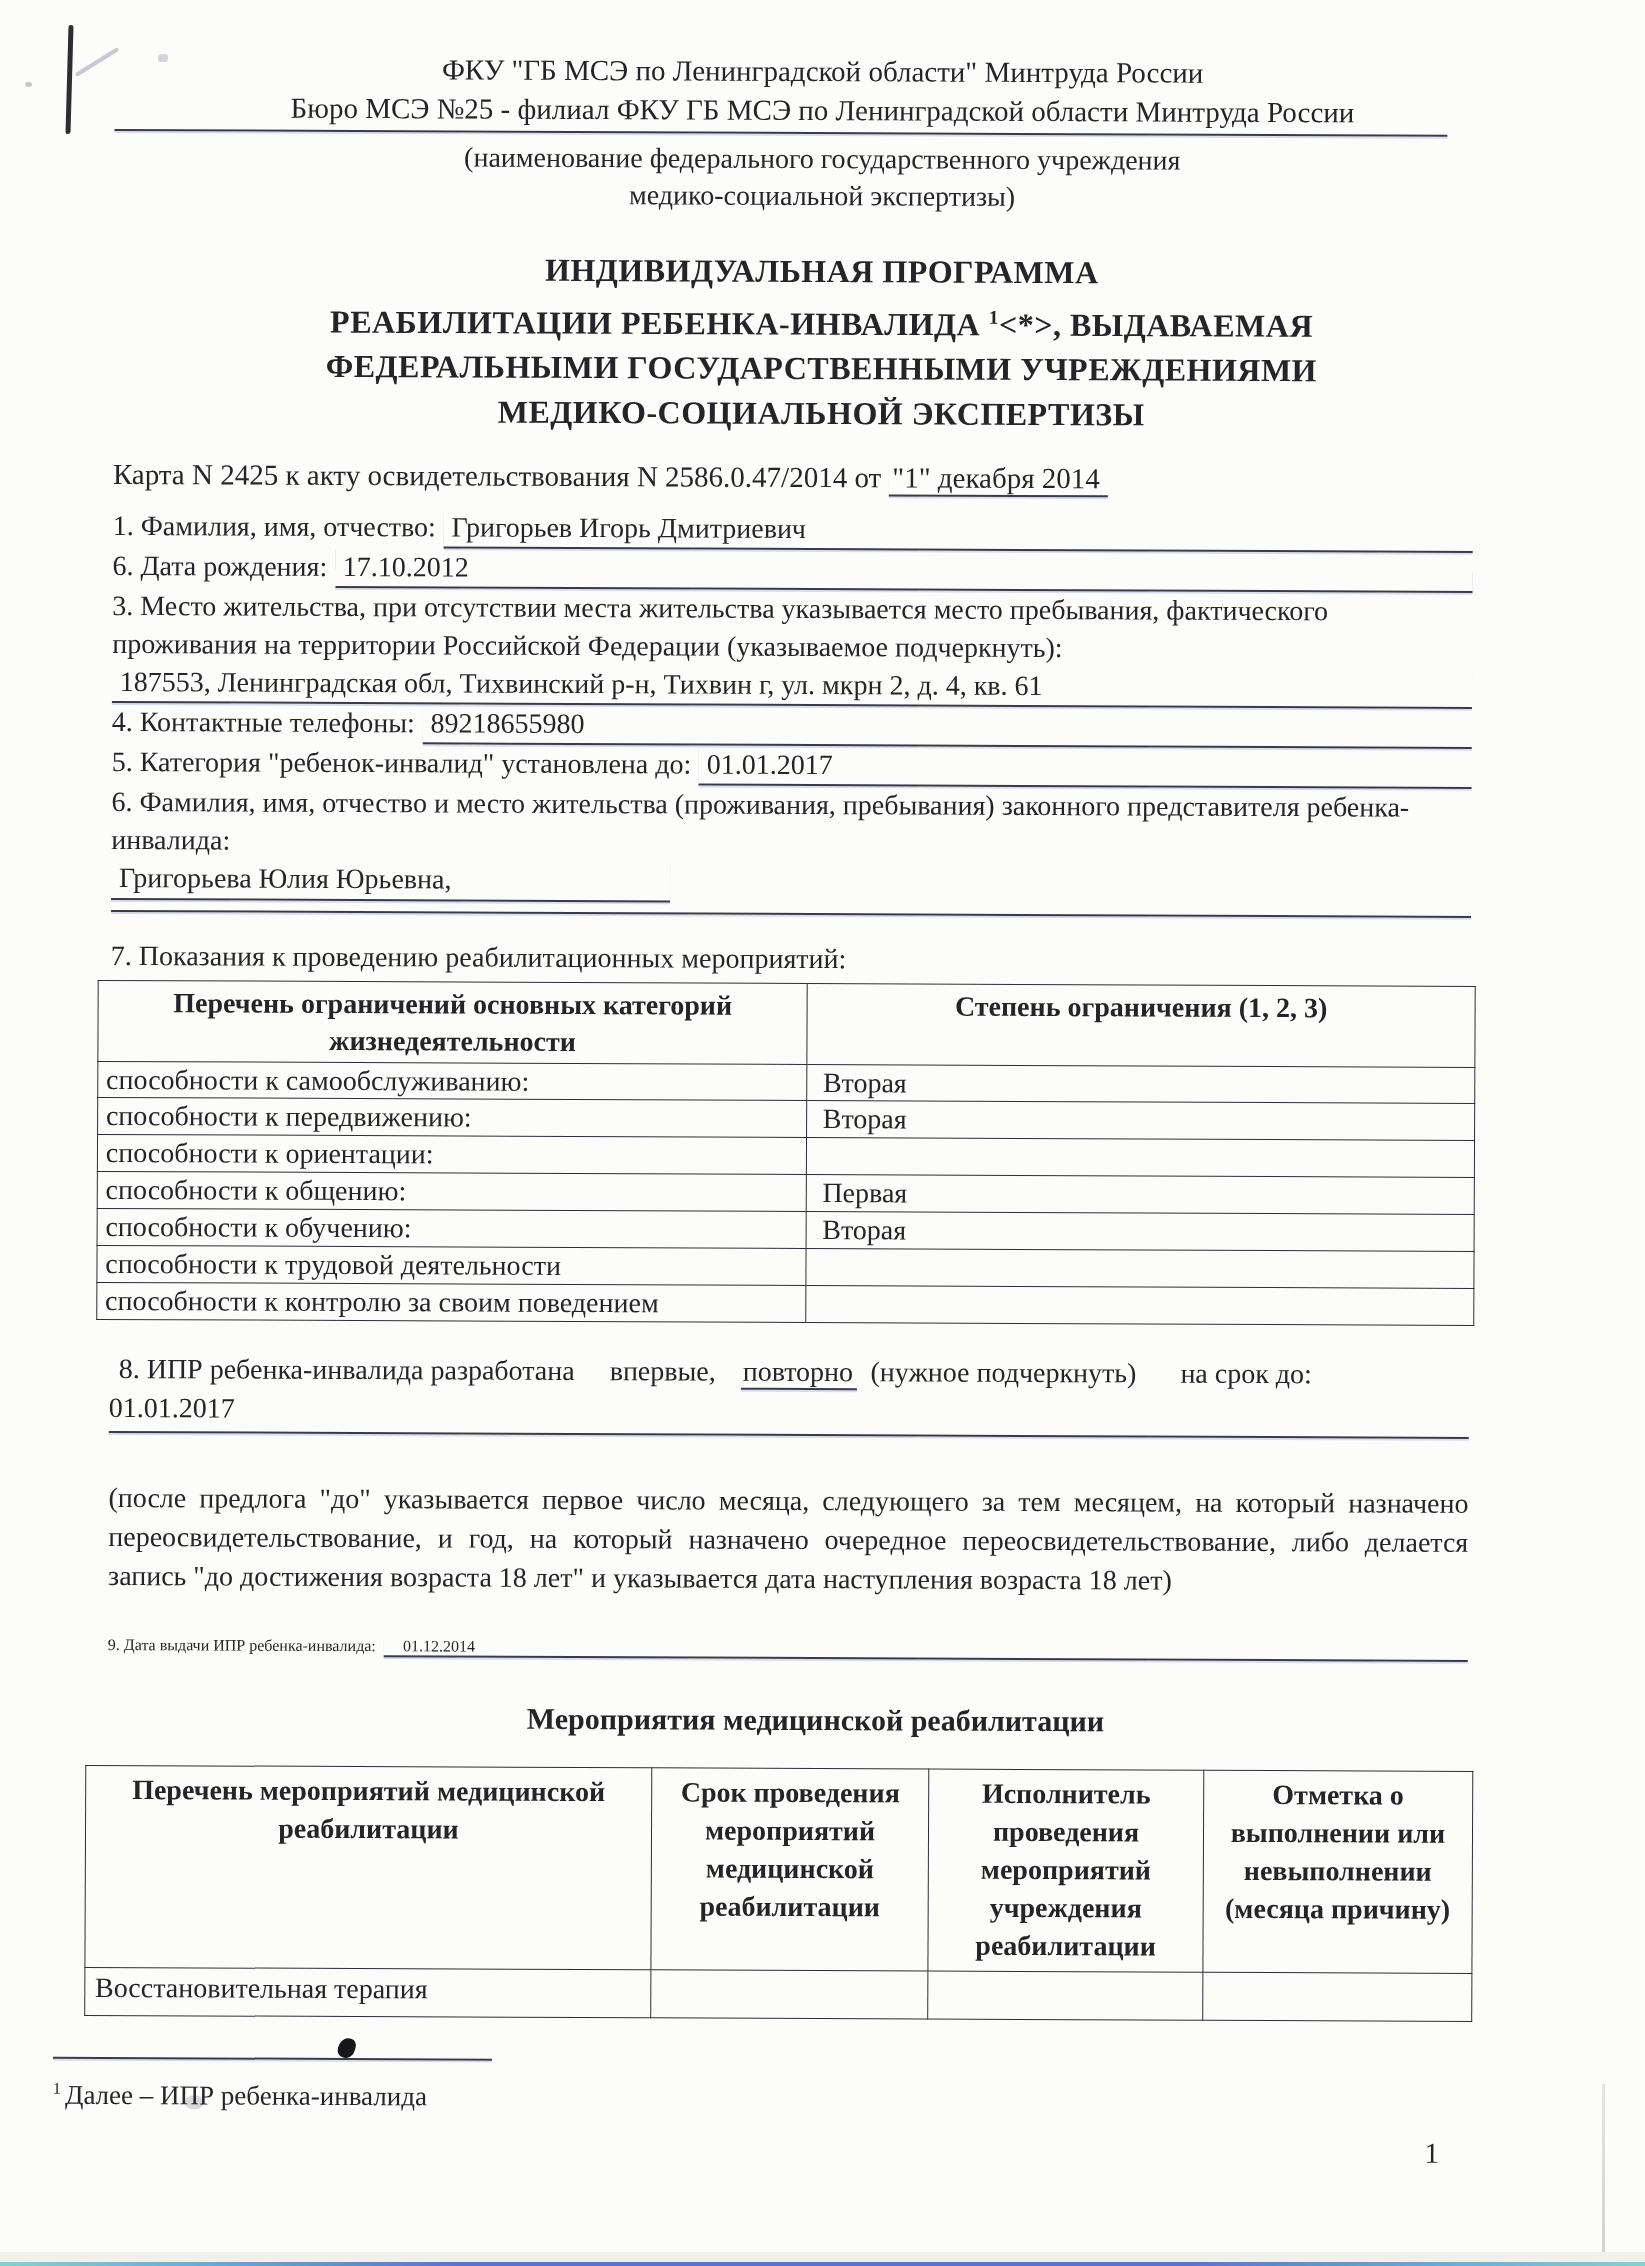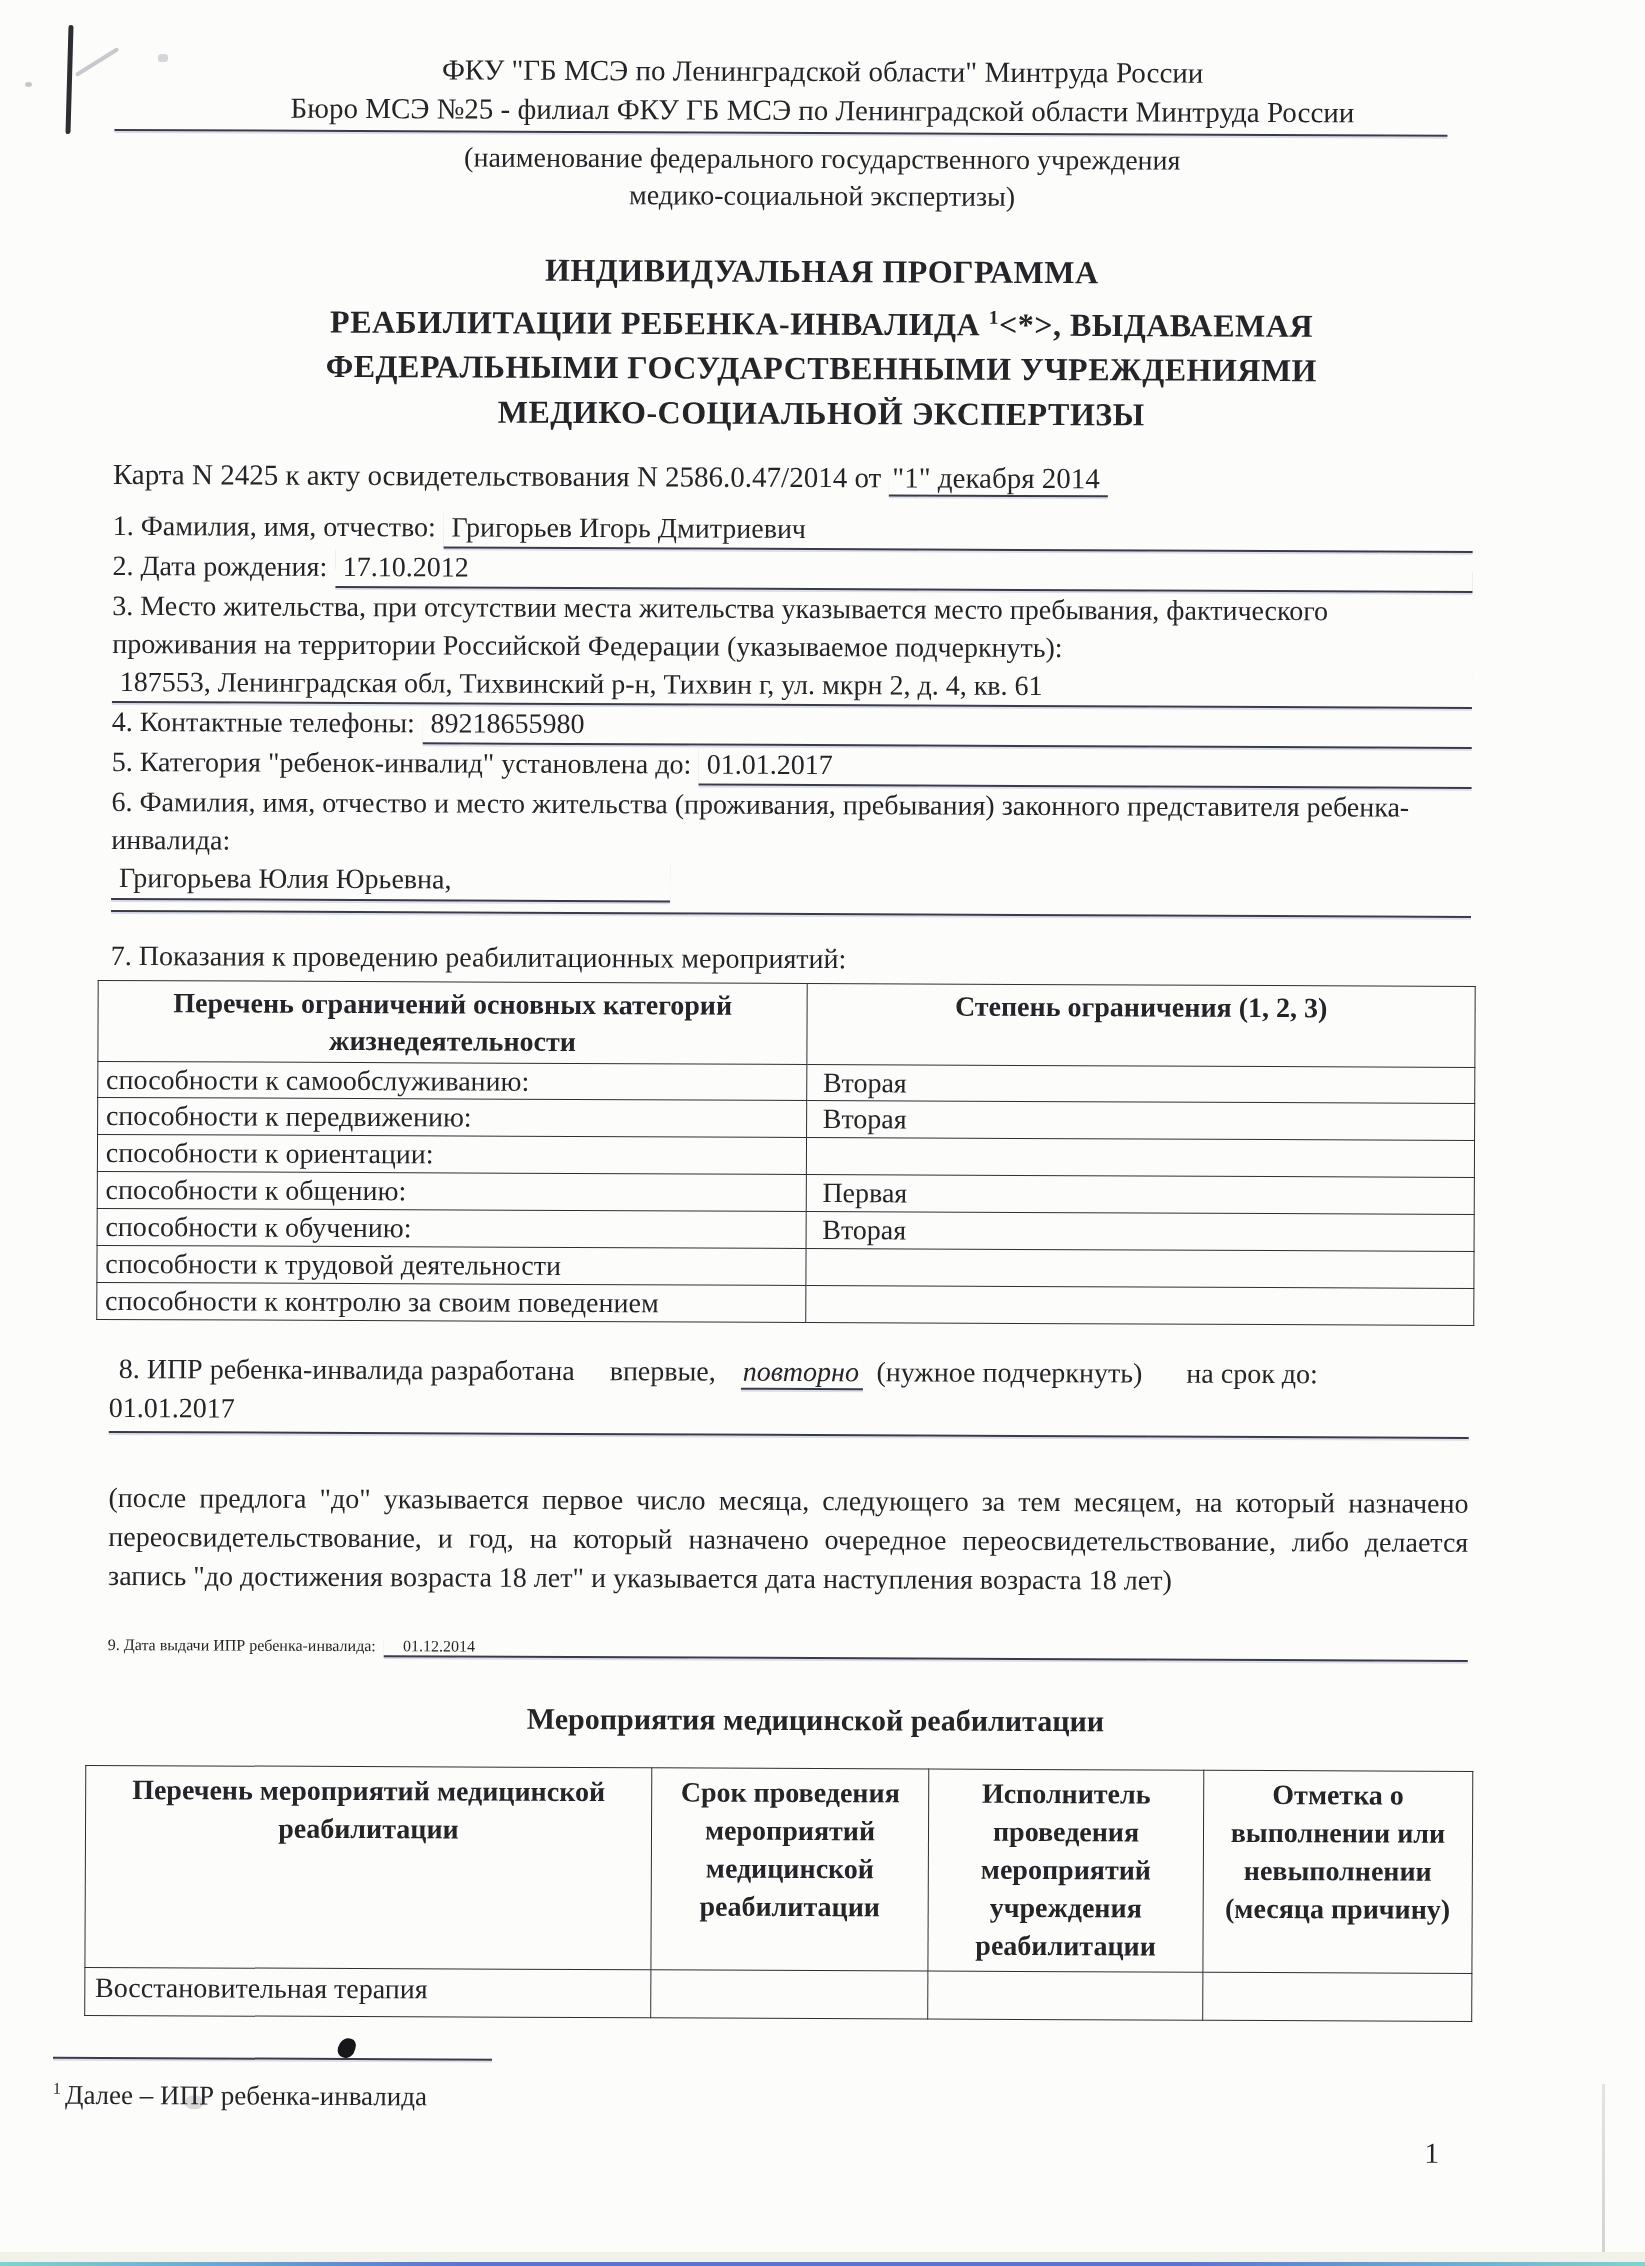--- a/index.html
+++ b/index.html
@@ -48,21 +48,21 @@
   .tbl1 td{padding:1px 11.6px 1.9px 7.8px;height:32px;line-height:33px;}
   .tbl1 td.val{padding-left:15.5px;}
 
   
   .sect8{margin-top:29px;font-size:28px;line-height:39px;}
   .sect8 .indent{padding-left:9.7px;}
   .gap-a{margin-left:35px;text-align:right;}
   .gap-b{margin-left:25px;}
   .gap-c{margin-left:13.6px;}
   .gap-d{margin-left:44px;}
-  .opt-underlined{padding:0 3.9px 1px 1.9px;font-style:italic;}
+  .opt-underlined{padding:0 3.9px 1px 1.9px;}
   .note{margin-top:45px;font-size:28px;line-height:39px;text-align:justify;}
 
   
   .sect9{margin-top:41px;}
   .sect9 .fill{padding-left:19.4px;}
 
   
   .med-heading{margin-top:41px;text-align:center;font-weight:bold;font-size:30px;line-height:39px;}
   .tbl2-wrap{position:relative;margin-left:93px;margin-top:29px;width:1388px;}
   .tbl2{width:1388px;}
@@ -112,21 +112,21 @@
   </div>
 
   <div class="fields mx">
 
     <div class="field">
       <span class="label">1. Фамилия, имя, отчество:</span>
       <span class="fill u">Григорьев Игорь Дмитриевич</span>
     </div>
 
     <div class="field">
-      <span class="label">2. Дата рождения:</span>
+      <span class="label">6. Дата рождения:</span>
       <span class="fill u">17.10.2012</span>
     </div>
 
     <div class="para">3. Место жительства, при отсутствии места жительства указывается место пребывания, фактического проживания на территории Российской Федерации (указываемое подчеркнуть):</div>
     <div class="value-line u">187553, Ленинградская обл, Тихвинский р-н, Тихвин г, ул. мкрн 2, д. 4, кв. 61</div>
 
     <div class="field">
       <span class="label">4. Контактные телефоны:</span>
       <span class="fill u">89218655980</span>
     </div>

